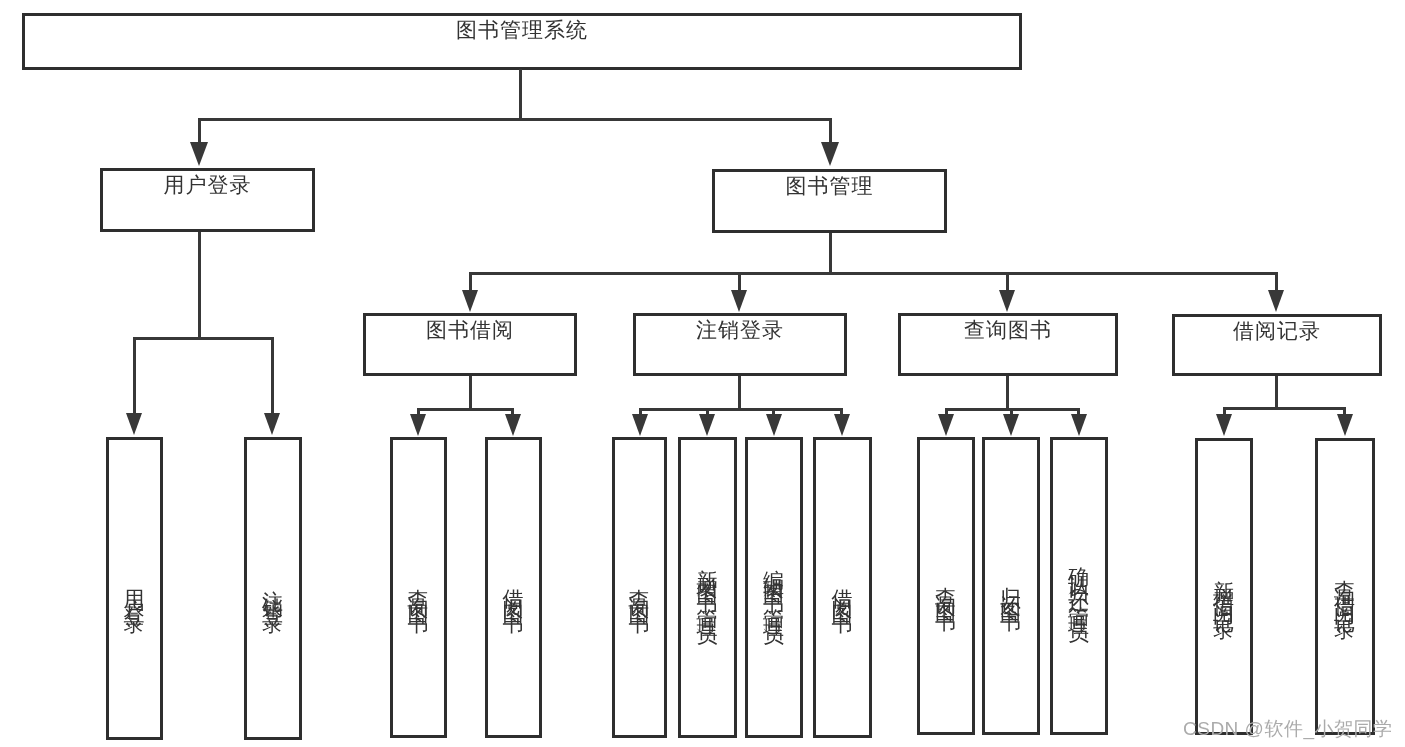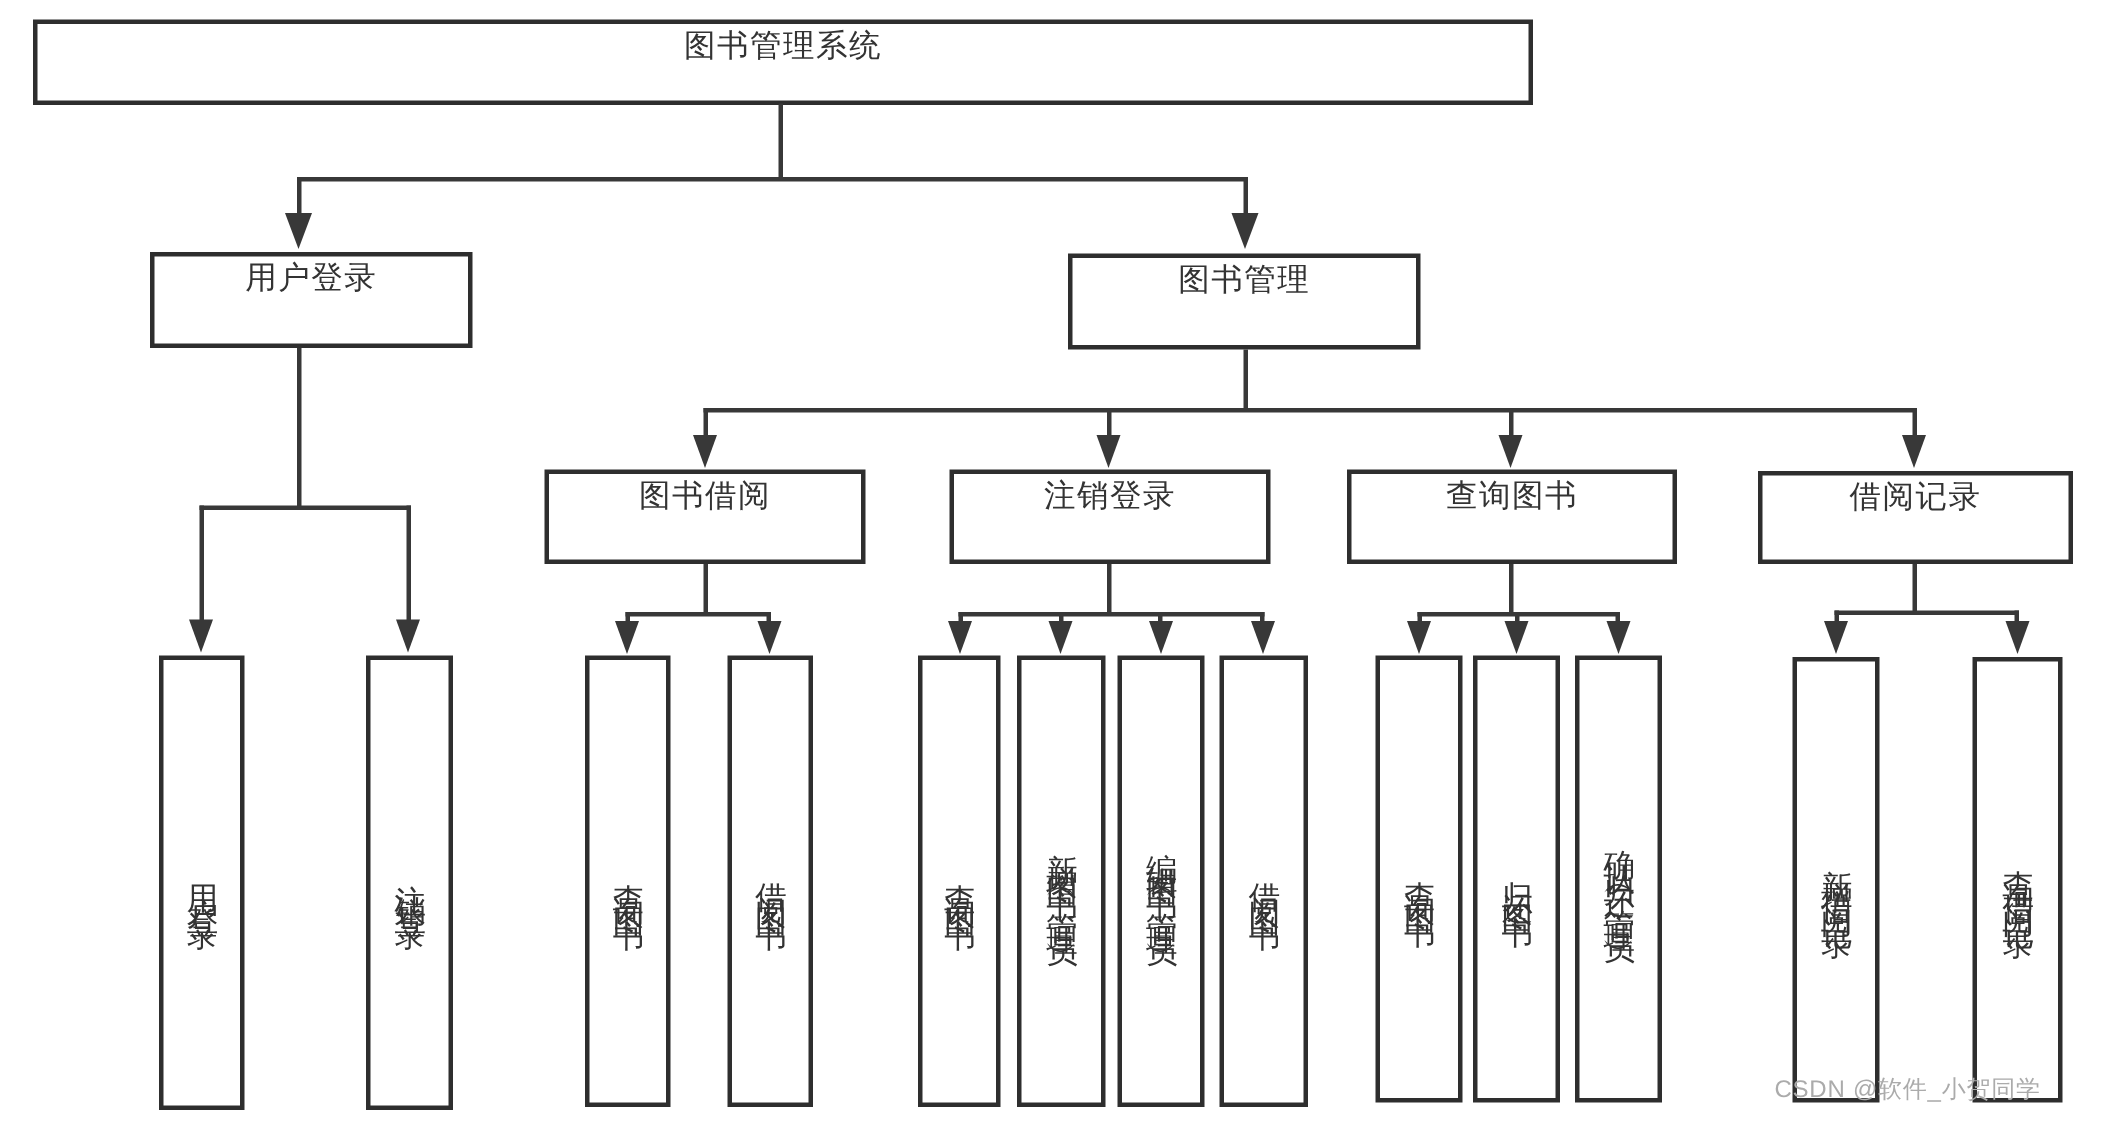--- a/index.html
+++ b/index.html
@@ -35,21 +35,21 @@
   .arrow{
     position:absolute;width:0;height:0;
     border-left:8px solid transparent;border-right:8px solid transparent;
     border-top:22px solid var(--line);
   }
   .arrow.big{
     border-left-width:9px;border-right-width:9px;border-top-width:24px;
   }
   .watermark{
     position:absolute;left:1183px;top:716px;
-    font-size:16px;color:var(--wm);white-space:nowrap;letter-spacing:0.5px;
+    font-size:19px;color:var(--wm);white-space:nowrap;letter-spacing:0.5px;
   }
 </style>
 </head>
 <body>
 
 <div class="canvas">
 
   <div class="box" style="left:22px;top:13px;width:1000px;height:57px;">
     <span>图书管理系统</span>
   </div>

